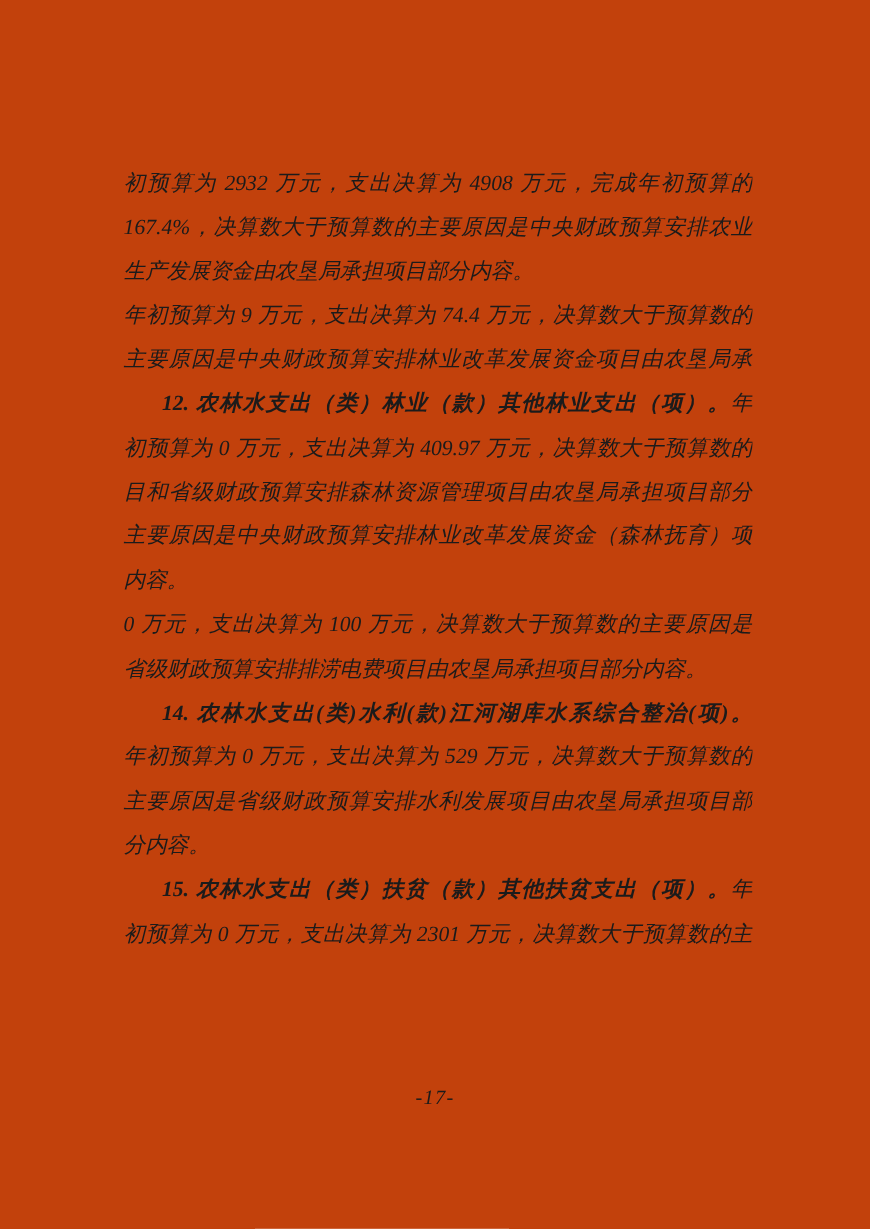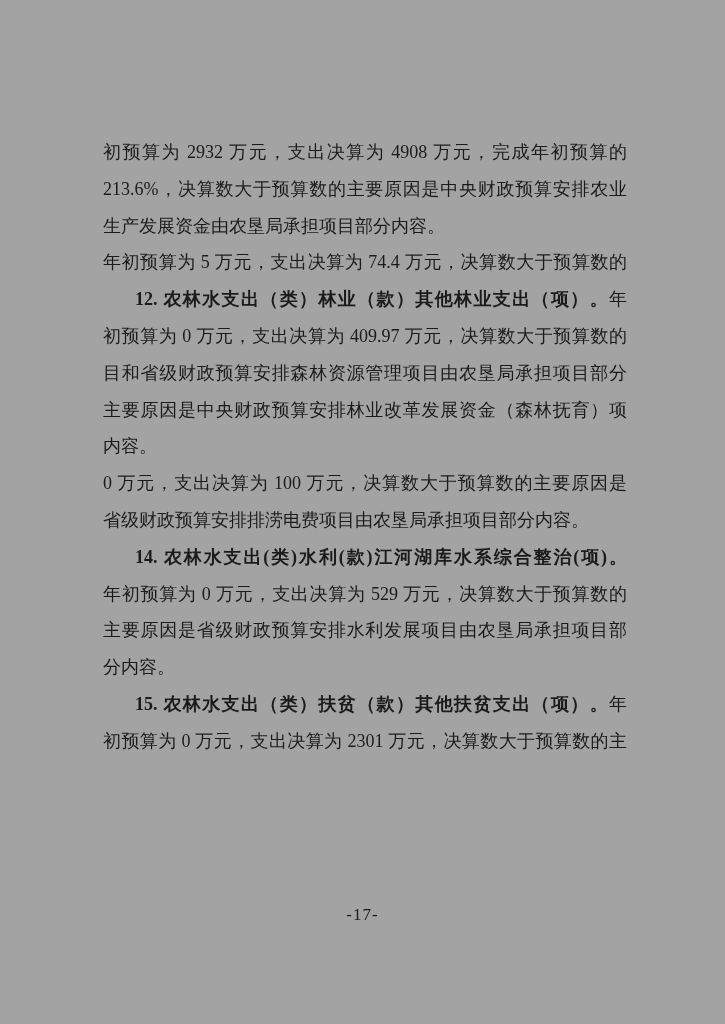--- a/index.html
+++ b/index.html
@@ -11,21 +11,22 @@
     width: 725px;
     height: 1024px;
     position: relative;
     overflow: hidden;
     font-family: "Liberation Serif", "DejaVu Serif", serif;
     color: #1b1b1b;
   }
   .page {
     position: absolute;
     inset: 0;
-    background: #a3a3a3;
+    background: #c2410c;
+    font-style: italic;
   }
   .doc {
     position: absolute;
     left: 103px;
     top: 134px;
     width: 524px;
   }
   .line {
     height: 36.8px;
     line-height: 36.8px;
@@ -54,23 +55,24 @@
     font-size: 17px;
     letter-spacing: 1px;
   }
 </style>
 </head>
 <body>
 
 <div class="page">
   <div class="doc">
       <div class="line fill"><span class="seg">初预算为 2932 万元，支出决算为 4908 万元，完成年初预算的</span></div>
-      <div class="line fill"><span class="seg">213.6%，决算数大于预算数的主要原因是中央财政预算安排农业</span></div>
+      <div class="line fill"><span class="seg">167.4%，决算数大于预算数的主要原因是中央财政预算安排农业</span></div>
       <div class="line"><span class="seg">生产发展资金由农垦局承担项目部分内容。</span></div>
-      <div class="line fill"><span class="seg">年初预算为 5 万元，支出决算为 74.4 万元，决算数大于预算数的</span></div>
+      <div class="line fill"><span class="seg">年初预算为 9 万元，支出决算为 74.4 万元，决算数大于预算数的</span></div>
+      <div class="line fill"><span class="seg">主要原因是中央财政预算安排林业改革发展资金项目由农垦局承</span></div>
       <div class="line fill indent"><span class="seg bold">12. 农林水支出（类）林业（款）其他林业支出（项）。</span><span class="seg">年</span></div>
       <div class="line fill"><span class="seg">初预算为 0 万元，支出决算为 409.97 万元，决算数大于预算数的</span></div>
       <div class="line fill"><span class="seg">目和省级财政预算安排森林资源管理项目由农垦局承担项目部分</span></div>
       <div class="line fill"><span class="seg">主要原因是中央财政预算安排林业改革发展资金（森林抚育）项</span></div>
       <div class="line"><span class="seg">内容。</span></div>
       <div class="line fill"><span class="seg">0 万元，支出决算为 100 万元，决算数大于预算数的主要原因是</span></div>
       <div class="line"><span class="seg">省级财政预算安排排涝电费项目由农垦局承担项目部分内容。</span></div>
       <div class="line fill indent"><span class="seg bold">14. 农林水支出(类)水利(款)江河湖库水系综合整治(项)。</span></div>
       <div class="line fill"><span class="seg">年初预算为 0 万元，支出决算为 529 万元，决算数大于预算数的</span></div>
       <div class="line fill"><span class="seg">主要原因是省级财政预算安排水利发展项目由农垦局承担项目部</span></div>

